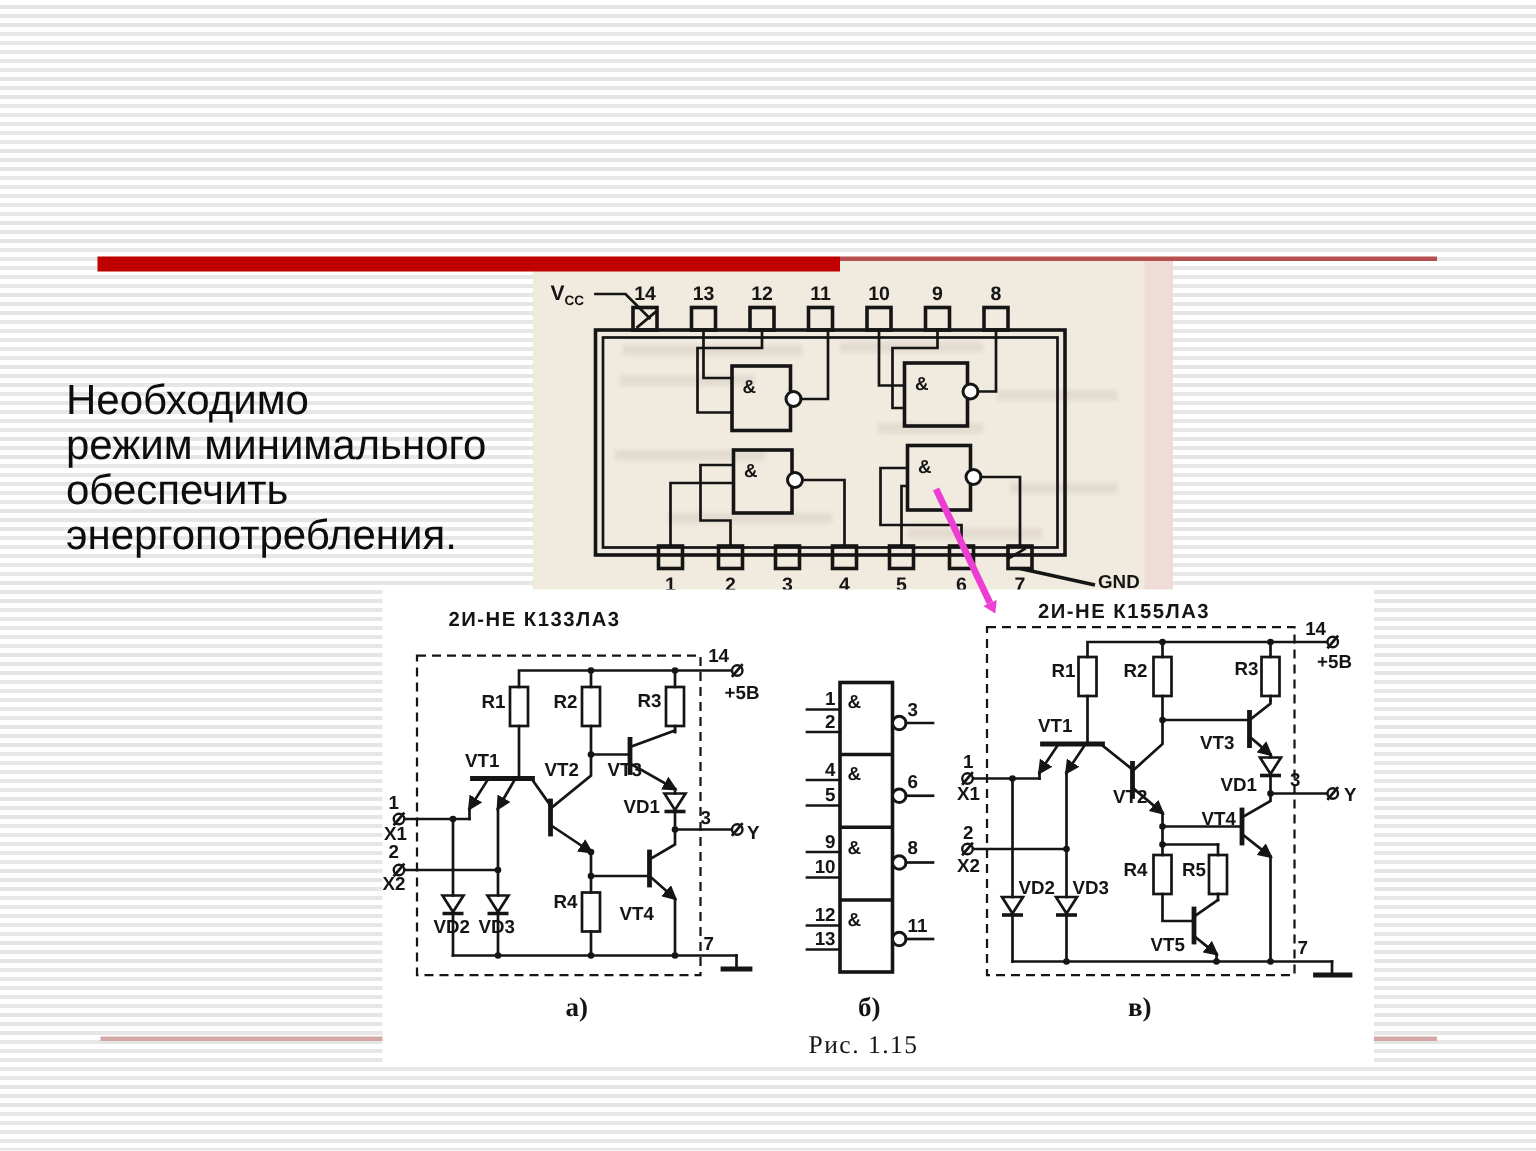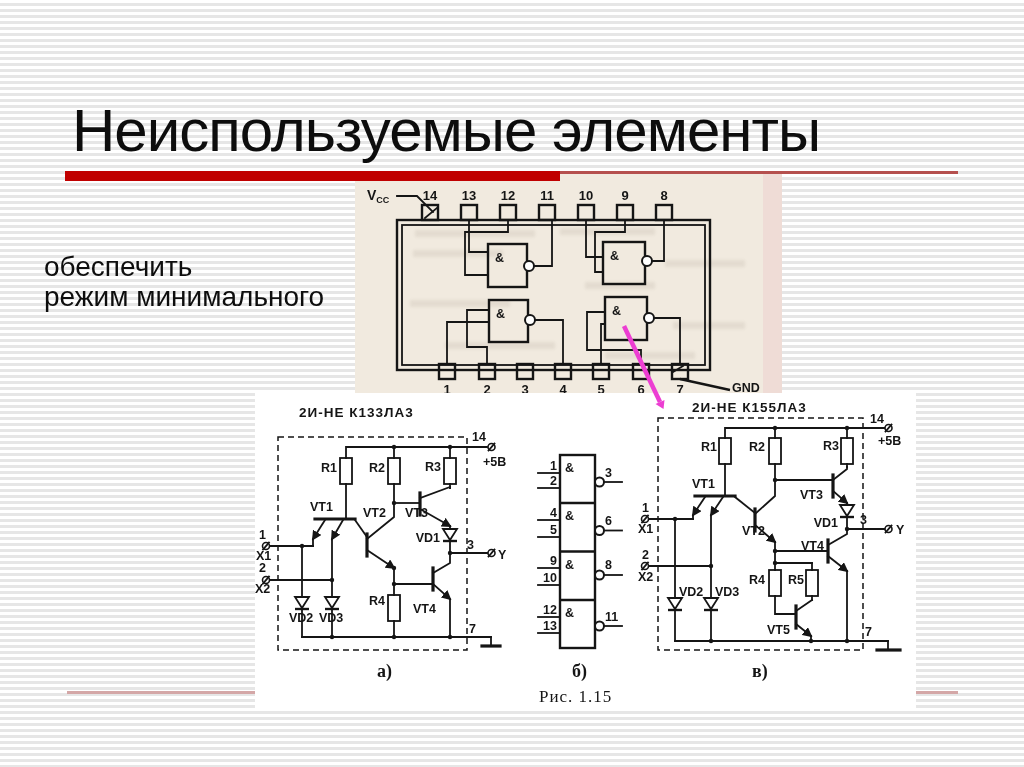--- a/index.html
+++ b/index.html
@@ -29,28 +29,29 @@
   svg text.big{font-size:13.5px;letter-spacing:1px;}
   svg text.pin{font-size:13px;text-anchor:middle;}
   svg text.ser{font-family:"Liberation Serif",serif;font-weight:normal;font-size:17px;letter-spacing:1px;}
   svg text.serb{font-family:"Liberation Serif",serif;font-weight:bold;font-size:18px;}
 </style>
 </head>
 <body>
 
 <div class="slide">
 
-  <div class="abs title">Неиспользуемые элементы</div>
   <div class="abs rule-thick"></div>
   <div class="abs rule-thin"></div>
   <div class="abs pink-divider"></div>
 
   <div class="abs bodytext">
+    <div>Необходимо</div>
+    <div>режим минимального</div>
     <div>обеспечить</div>
-    <div>режим минимального</div>
+    <div>энергопотребления.</div>
   </div>
 
   <svg class="abs scanfig" viewBox="0 0 427 223" width="427" height="223">
     <rect x="0" y="0" width="427" height="223" fill="#f1eadf"></rect>
     <rect x="408" y="0" width="19" height="223" fill="#efdcd6"></rect>
     <g opacity="0.13" fill="#8a7d6e" style="filter:blur(1.5px)">
       <rect x="60" y="58" width="120" height="7"></rect>
         <rect x="205" y="56" width="95" height="7"></rect>
       <rect x="58" y="78" width="90" height="7"></rect>
         <rect x="310" y="88" width="80" height="7"></rect>

